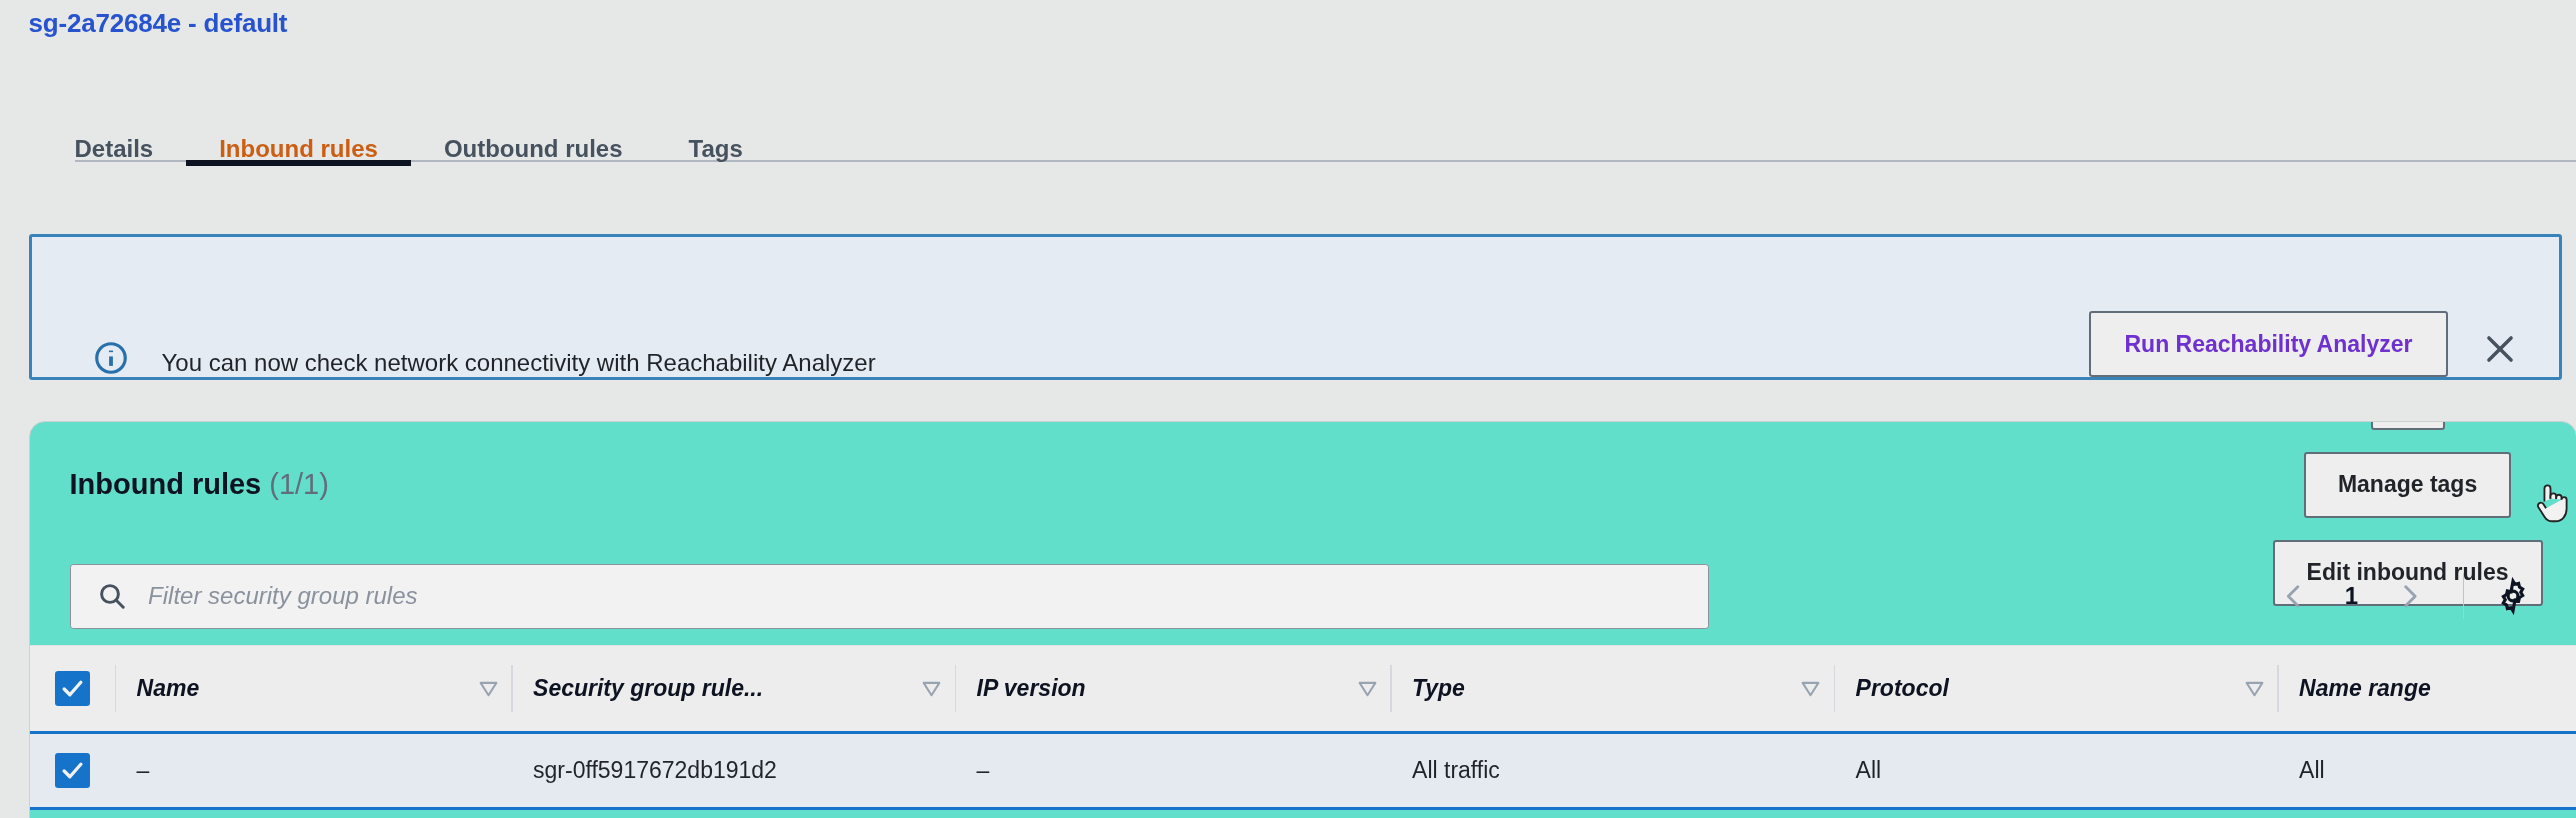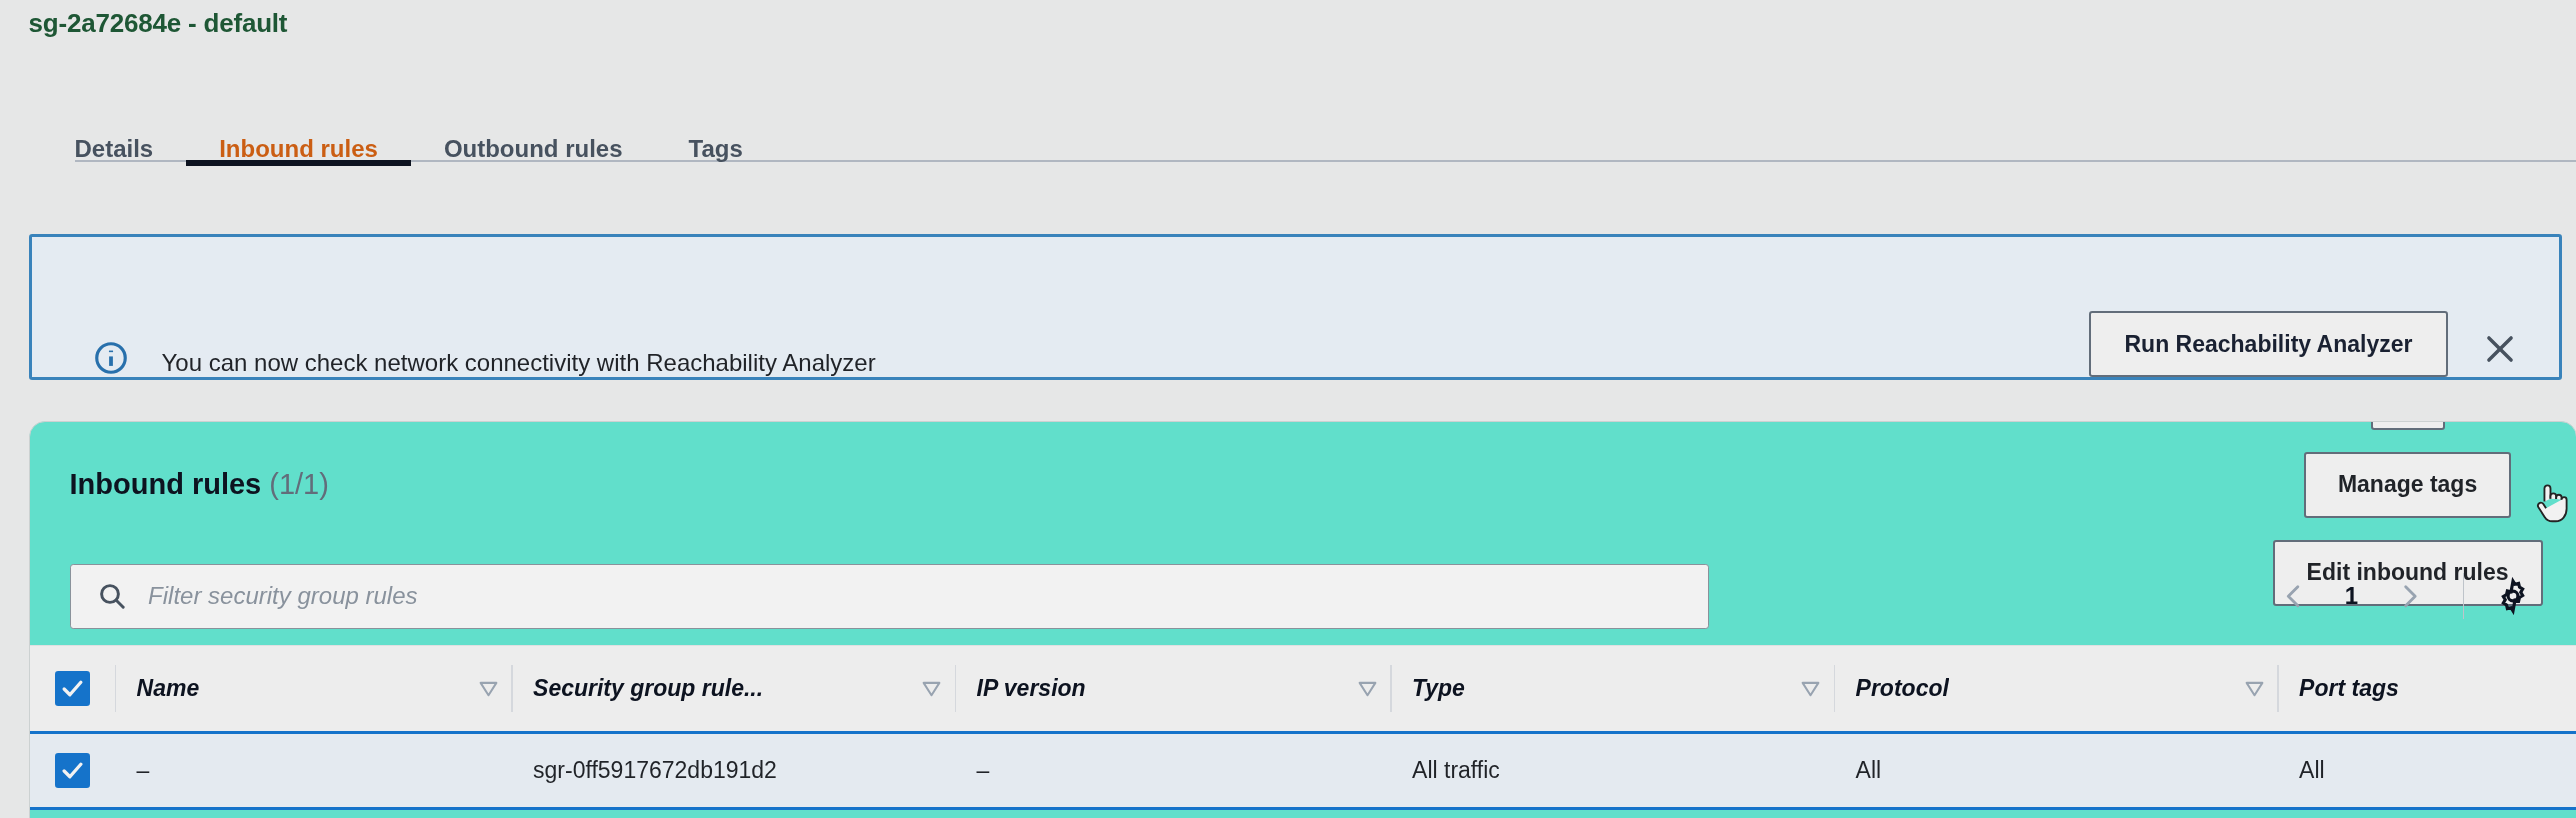--- a/index.html
+++ b/index.html
@@ -25,21 +25,21 @@
   }
 
   
   .page-title {
     position: absolute;
     left: 28.5px;
     top: 8px;
     font-size: 26px;
     font-weight: bold;
     letter-spacing: -0.2px;
-    color: #14532d;
+    color: #1d4ed8;
   }
 
   
   .tabs-wrap {
     position: absolute;
     left: 28.5px;
     top: 76px;
     width: 2548px;
     height: 104px;
   }
@@ -123,21 +123,21 @@
     height: 66px;
     padding: 0 33px;
     display: flex;
     align-items: center;
     justify-content: center;
     background: #fbfbfb;
     border: 2.4px solid #5f6b7a;
     border-radius: 3.2px;
     font-size: 23px;
     font-weight: bold;
-    color: #0f172a;
+    color: #6d28d9;
     font-family: "Liberation Sans", sans-serif;
     cursor: pointer;
     white-space: nowrap;
     margin-right: 24px;
   }
   .flash-close {
     flex: 0 0 auto;
     width: 57px;
     height: 57px;
     display: flex;
@@ -570,21 +570,21 @@
               <span class="lbl">Protocol</span>
               <span class="sort-icon">
                 <svg viewBox="0 0 24 24" fill="none" stroke="currentColor" stroke-width="1.8" stroke-linejoin="round">
                   <polygon points="5,7 19,7 12,18"></polygon>
                 </svg>
               </span>
             </div>
           </th>
           <th class="col-divider">
             <div class="th-inner">
-              <span class="lbl">Port tags</span>
+              <span class="lbl">Name range</span>
             </div>
           </th>
         </tr>
       </thead>
       <tbody>
         <tr class="selected">
           <td class="cb-cell">
             <div class="cb-inner">
               <span class="checkbox">
                 <span>

